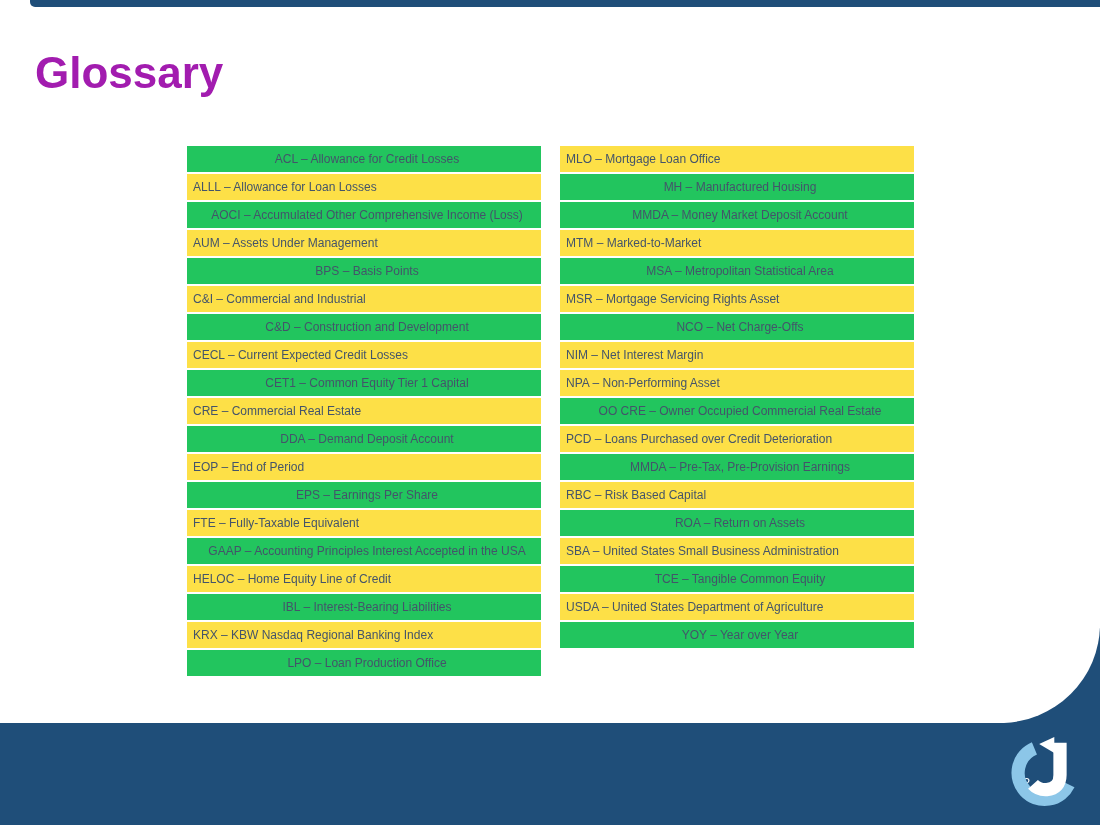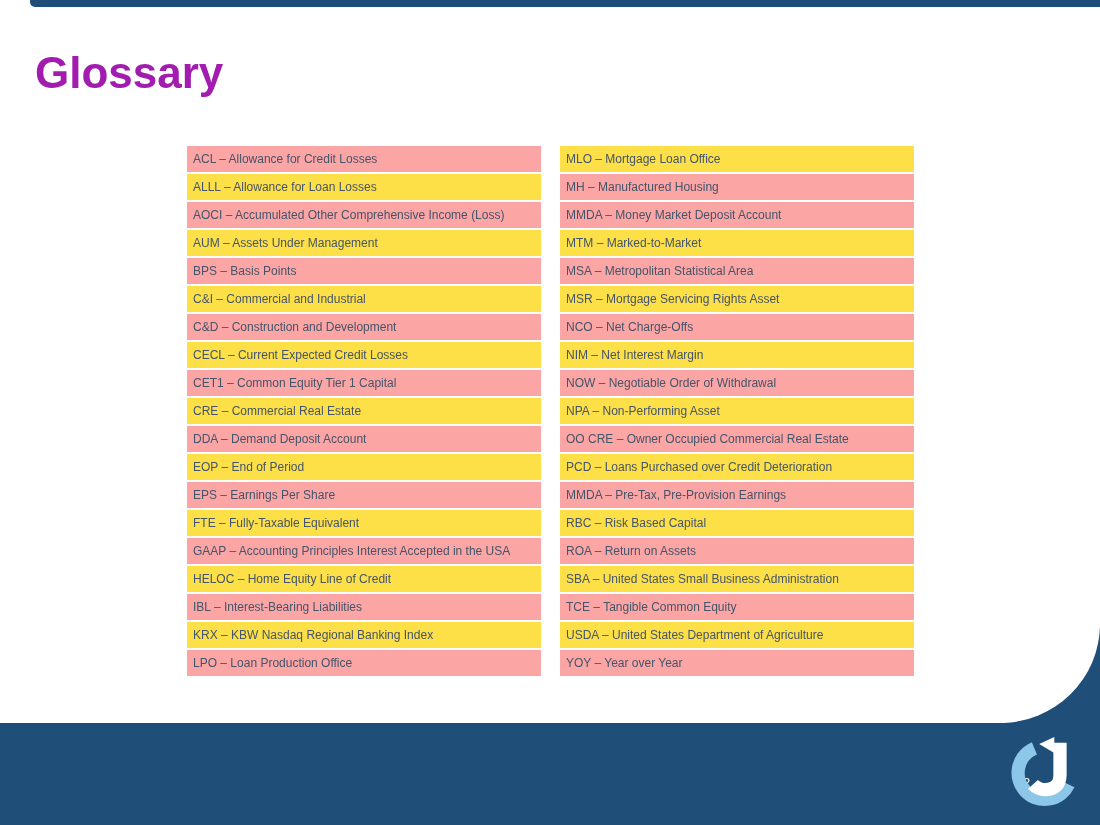--- a/index.html
+++ b/index.html
@@ -20,21 +20,21 @@
     position:absolute;left:187px;top:146px;width:727px;
     display:flex;gap:19px;
   }
   .g-col{width:354px;}
   .g-row{
     height:26px;line-height:26px;margin-bottom:2px;
     padding-left:6px;box-sizing:border-box;
     font-size:12px;color:#44546A;
     white-space:nowrap;overflow:hidden;
   }
-  .g-row.shaded{background:#fca5a5;}
+  .g-row.shaded{background:#22c55e;text-align:center;}
   .g-row.plain{background:#fde047;}
   .footer{
     position:absolute;left:0;right:0;top:723px;height:102px;
     background:#1F4E79;
   }
   .corner{
     position:absolute;right:0;top:628px;width:96px;height:95px;
     background:#1F4E79;overflow:hidden;
   }
   .corner::before{
@@ -80,21 +80,20 @@
     </div>
   <div class="g-col">
       <div class="g-row plain">MLO – Mortgage Loan Office</div>
       <div class="g-row shaded">MH – Manufactured Housing</div>
       <div class="g-row shaded">MMDA – Money Market Deposit Account</div>
       <div class="g-row plain">MTM – Marked-to-Market</div>
       <div class="g-row shaded">MSA – Metropolitan Statistical Area</div>
       <div class="g-row plain">MSR – Mortgage Servicing Rights Asset</div>
       <div class="g-row shaded">NCO – Net Charge-Offs</div>
       <div class="g-row plain">NIM – Net Interest Margin</div>
-      <div class="g-row shaded">NOW – Negotiable Order of Withdrawal</div>
       <div class="g-row plain">NPA – Non-Performing Asset</div>
       <div class="g-row shaded">OO CRE – Owner Occupied Commercial Real Estate</div>
       <div class="g-row plain">PCD – Loans Purchased over Credit Deterioration</div>
       <div class="g-row shaded">MMDA – Pre-Tax, Pre-Provision Earnings</div>
       <div class="g-row plain">RBC – Risk Based Capital</div>
       <div class="g-row shaded">ROA – Return on Assets</div>
       <div class="g-row plain">SBA – United States Small Business Administration</div>
       <div class="g-row shaded">TCE – Tangible Common Equity</div>
       <div class="g-row plain">USDA – United States Department of Agriculture</div>
       <div class="g-row shaded">YOY – Year over Year</div>

